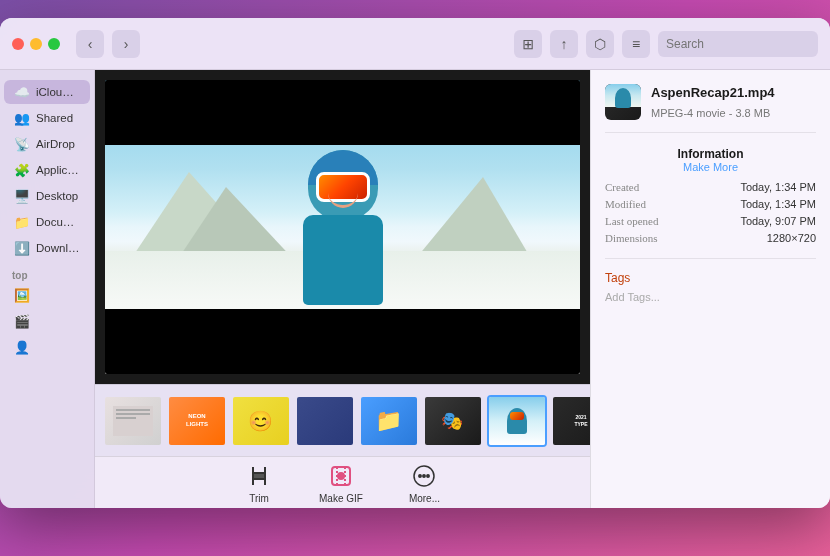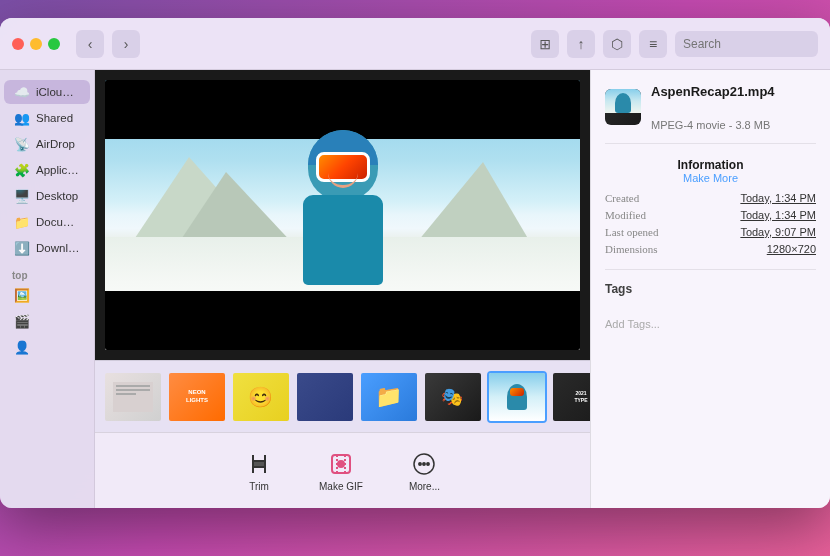--- a/index.html
+++ b/index.html
@@ -75,21 +75,21 @@
       cursor: pointer;
       display: flex;
       align-items: center;
       justify-content: center;
       color: #555;
       font-size: 14px;
     }
 
     .toolbar-search {
       height: 26px;
-      width: 143px;
+      width: 160px;
       border-radius: 6px;
       background: rgba(200,190,220,0.5);
       border: none;
       padding: 0 8px;
       font-size: 12px;
       color: #666;
     }
 
     
     .main-content {
@@ -353,21 +353,21 @@
       align-items: center;
       justify-content: center;
       font-size: 8px;
       color: white;
       font-weight: bold;
       text-align: center;
     }
 
     
     .action-bar {
-      height: 76px;
+      height: 52px;
       background: rgba(240, 235, 248, 0.95);
       border-top: 1px solid rgba(0,0,0,0.1);
       display: flex;
       align-items: center;
       justify-content: center;
       gap: 30px;
       flex-shrink: 0;
     }
 
     .action-btn {
@@ -457,21 +457,21 @@
     .file-name {
       font-size: 13px;
       font-weight: 600;
       color: #1a1a1a;
       line-height: 1.3;
     }
 
     .file-meta {
       font-size: 11px;
       color: #777;
-      margin-top: 18px;
+      margin-top: 6px;
     }
 
     .info-section-header {
       display: flex;
       justify-content: space-between;
       align-items: center;
       margin-bottom: 8px;
       flex-direction: column;
     }
 
@@ -500,34 +500,33 @@
       font-size: 11px;
       color: #888;
       flex-shrink: 0;
       font-family: Liberation Serif, serif;
     }
 
     .info-value {
       font-size: 11px;
       color: #333;
       text-align: right;
-      text-decoration: underline;
     }
 
     .tags-section {
       margin-top: 14px;
       padding-top: 12px;
       border-top: 1px solid rgba(0,0,0,0.08);
     }
 
     .tags-title {
       font-size: 12px;
-      font-weight: 700;
-      color: #404040;
-      margin-bottom: 22px;
+      font-weight: 400;
+      color: #c2410c;
+      margin-bottom: 6px;
     }
 
     .add-tags {
       font-size: 11px;
       color: #aaa;
     }
 
     .left-section {
       flex: 1;
       display: flex;

